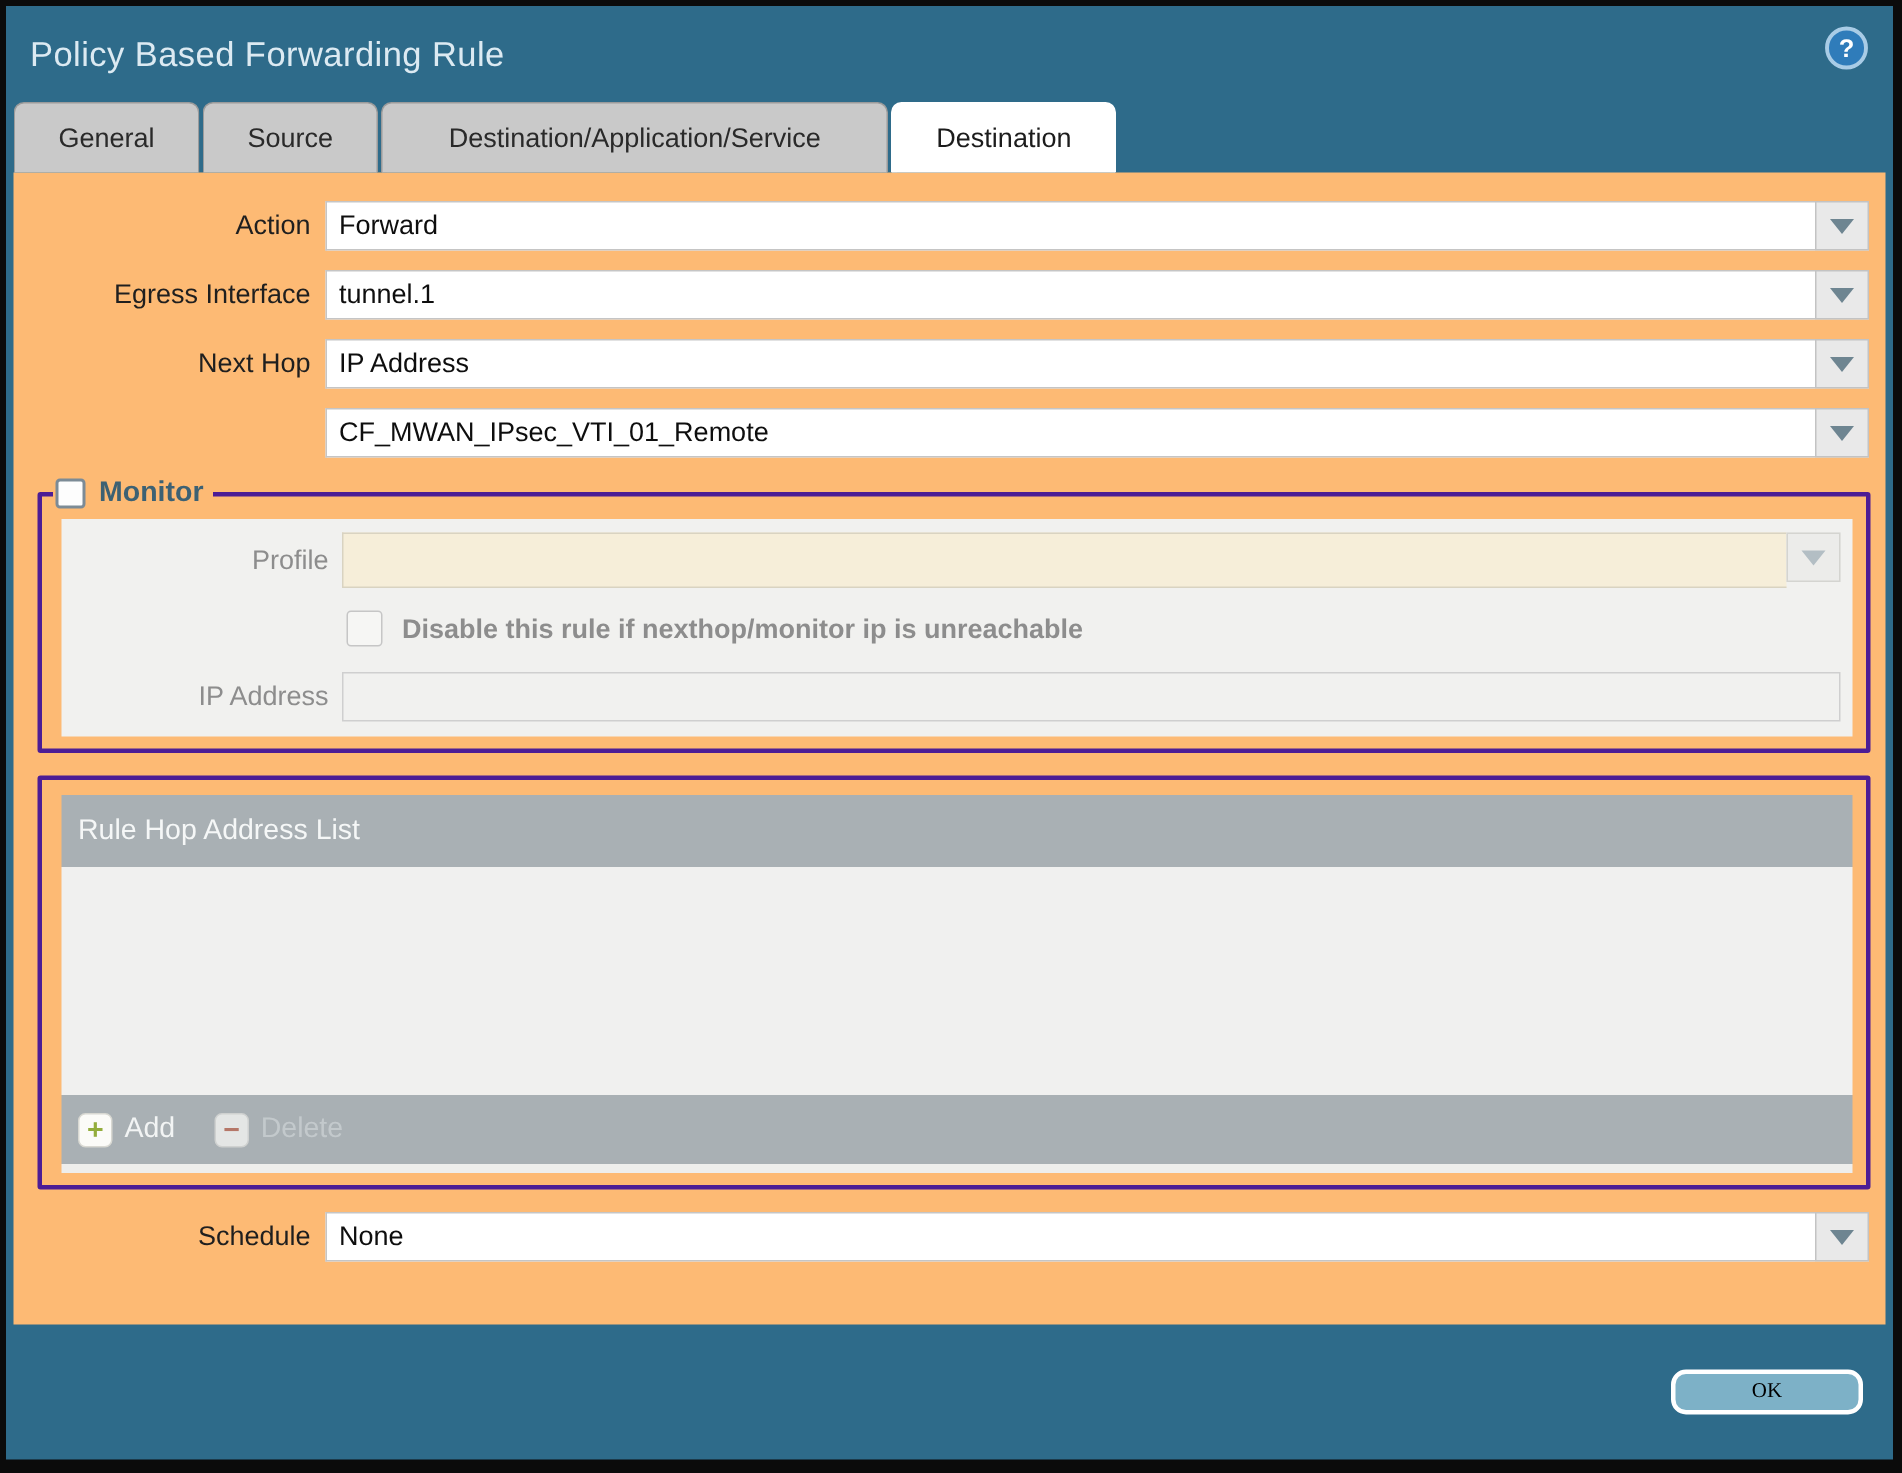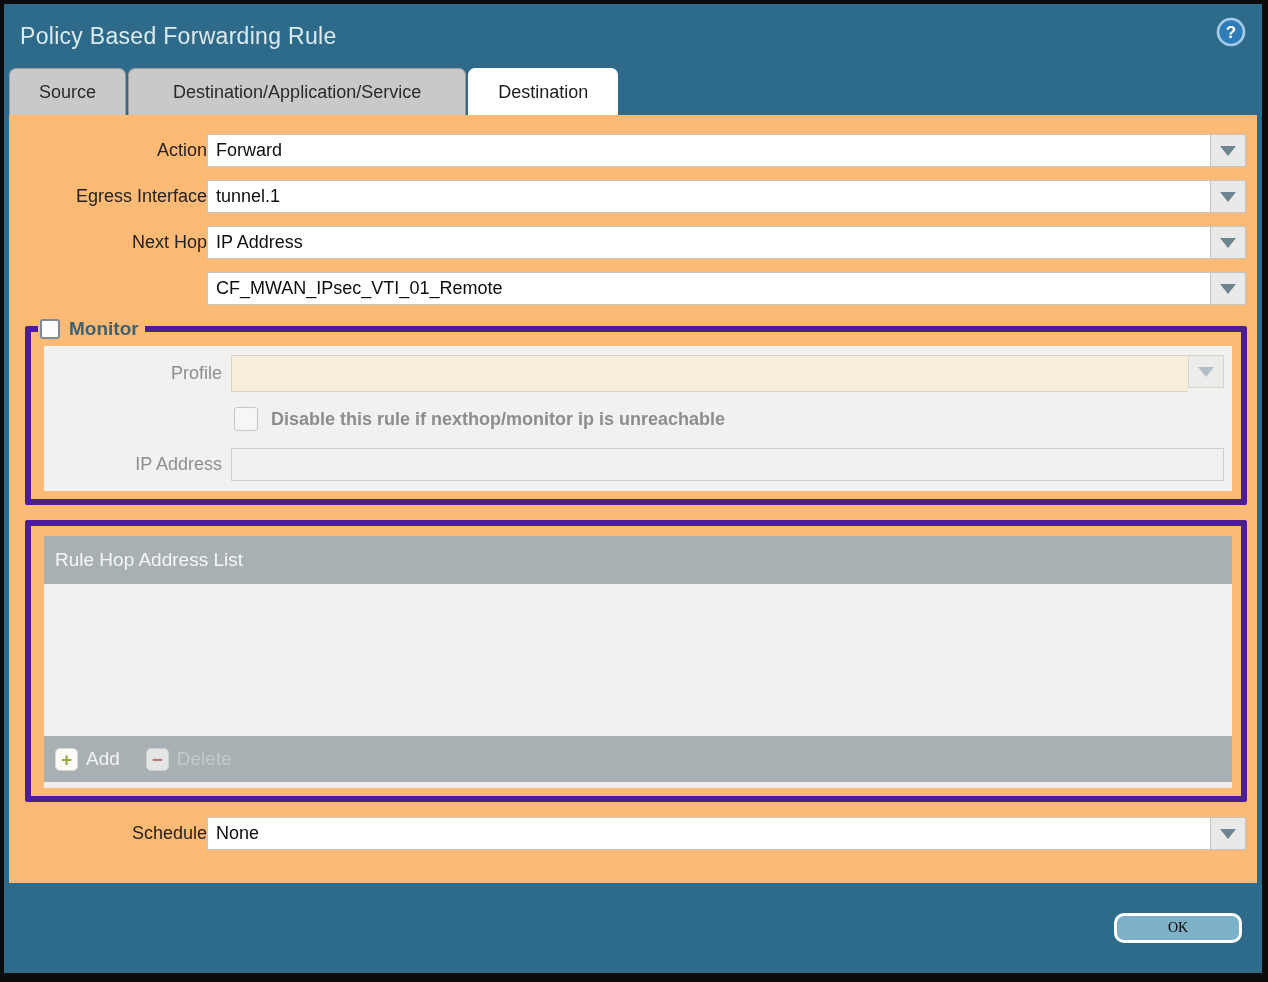--- a/index.html
+++ b/index.html
@@ -47,39 +47,39 @@
   .content {
     background: #fdba74; margin: 0 5px; height: 768px; padding-top: 19px;
     overflow: hidden;
   }
 
   .form-row { display: flex; align-items: center; margin-bottom: 13px; padding-right: 11px; }
   .form-label {
     width: 198px; text-align: right; font-size: 18px; color: #1f1f1f;
     padding-right: 0; flex: none;
   }
-  .form-field { flex: 1; display: flex; height: 33px; }
+  .form-field { flex: 1; display: flex; margin-left: 10px; height: 33px; }
   .combo-input {
     flex: 1; border: 1px solid #c5c5c5; border-right: none; font-size: 18px;
     color: #0e0e0e; padding: 0 8px; font-family: "Liberation Sans", sans-serif;
     background: #fff; height: 33px; outline: none;
   }
   .combo-btn {
     width: 36px; height: 33px; background: #e9e9e9; border: 1px solid #c3c3c3;
     display: flex; align-items: center; justify-content: center; cursor: pointer;
   }
   .arrow-down {
     width: 0; height: 0; border-left: 8px solid transparent;
     border-right: 8px solid transparent; border-top: 10px solid #6e8591;
   }
   .arrow-down.disabled { border-top-color: #b3bec4; }
 
   
   fieldset {
-    border: 6px solid #4c1d95; border-radius: 2px;
+    border: 3px solid #4c1d95; border-radius: 2px;
     margin: 0 10px 0 16px; padding: 0 0 8px 0;
   }
   legend {
     margin-left: 7px; padding: 0 6px 0 2px; display: flex; align-items: center;
   }
   .legend-label { font-size: 19px; font-weight: bold; color: #3d6173; margin-left: 9px; }
   .checkbox {
     width: 20px; height: 20px; background: #fdfdfd; border: 2px solid #7c8b96;
     border-radius: 3px; cursor: pointer; flex: none;
   }
@@ -161,20 +161,21 @@
       <span>
         <svg width="30" height="30" viewBox="0 0 30 30">
           <circle cx="15" cy="15" r="13" fill="#2f7cba" stroke="#a9cce6" stroke-width="2.6"></circle>
           <text x="15" y="21" text-anchor="middle" font-size="17" font-weight="bold" fill="#ffffff" font-family="Liberation Sans, sans-serif">?</text>
         </svg>
       </span>
     </button>
   </div>
 
   <div class="tab-row">
+    <div class="tab">General</div>
     <div class="tab">Source</div>
     <div class="tab wide">Destination/Application/Service</div>
     <div class="tab active">Destination</div>
   </div>
 
   <div class="content">
 
     <div class="form-row">
       <div class="form-label">Action</div>
       <div class="form-field">

